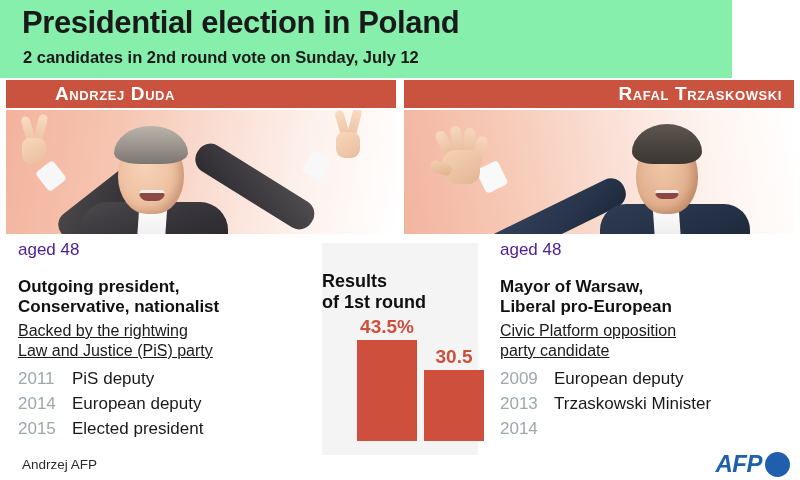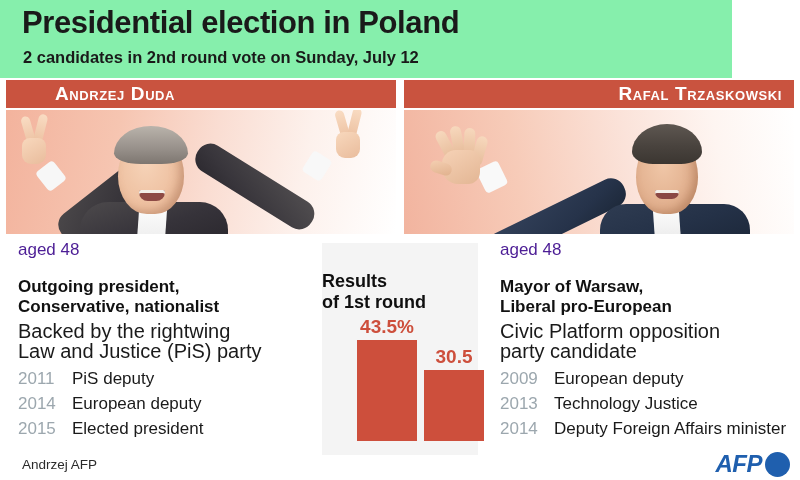--- a/index.html
+++ b/index.html
@@ -243,24 +243,25 @@
     line-height: 20px;
   }
   .role {
     font-size: 17px;
     font-weight: bold;
     color: #111111;
     line-height: 20px;
     margin-bottom: 4px;
   }
   .backing {
-    font-size: 20px;
+    font-size: 16px;
     color: #1a1a1a;
     line-height: 20px;
     margin-bottom: 6px;
+    text-decoration: underline;
   }
   .timeline { margin-top: 2px; }
   .tl-row {
     display: flex;
     align-items: flex-end;
     line-height: 24px;
     margin-bottom: 1px;
   }
   .tl-year {
     flex: 0 0 54px;
@@ -467,25 +468,24 @@
       <div>Civic Platform opposition</div>
       <div>party candidate</div>
     </div>
     <div class="timeline">
       <div class="tl-row">
         <div class="tl-year">2009</div>
         <div class="tl-label">European deputy</div>
       </div>
       <div class="tl-row">
         <div class="tl-year">2013</div>
-        <div class="tl-label">Technology Justice</div>
+        <div class="tl-label">Trzaskowski Minister</div>
       </div>
       <div class="tl-row">
         <div class="tl-year">2014</div>
-        <div class="tl-label">Deputy Foreign Affairs minister</div>
       </div>
     </div>
   </div>
 
   <div class="photos-credit">Andrzej AFP</div>
   <div class="afp-logo">
     <div class="afp-text">AFP</div>
     <div class="afp-dot"></div>
   </div>
 

